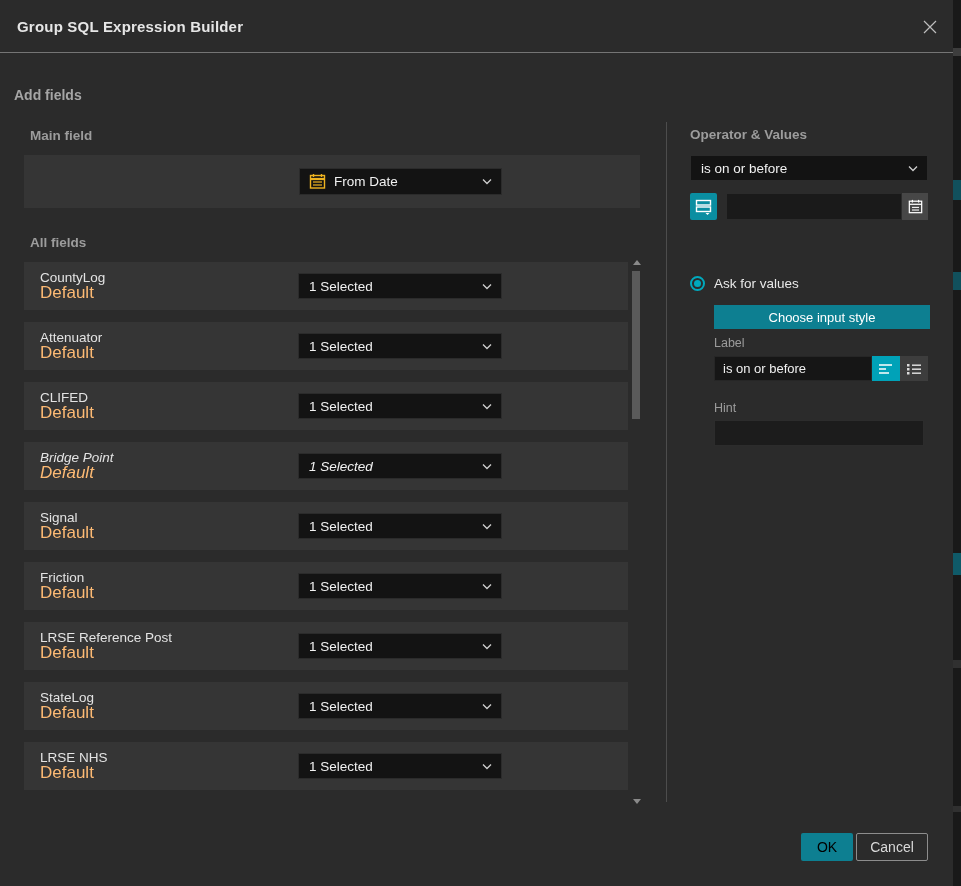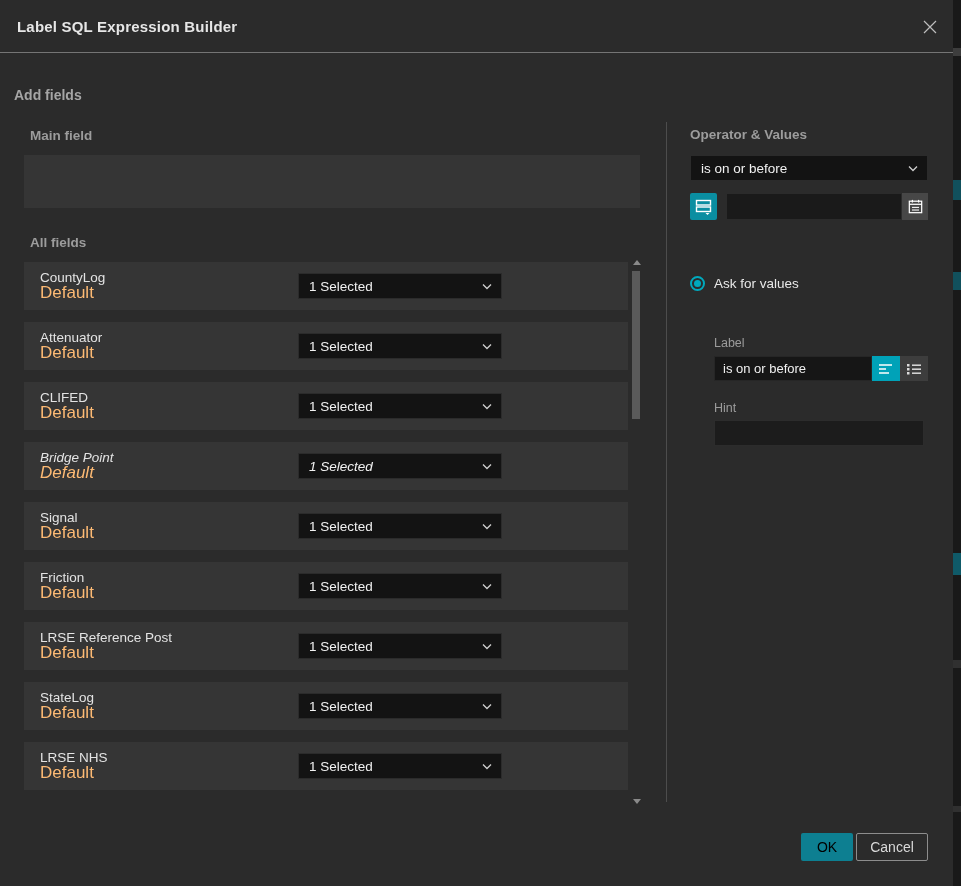--- a/index.html
+++ b/index.html
@@ -81,35 +81,53 @@
          font-size:14px; border-radius:2px; cursor:pointer; }
   .btn-ok { left:801px; width:52px; background:#0d7f91; color:#000000; }
   .btn-cancel { left:856px; width:72px; background:transparent; border:1px solid #8d8d8d; color:#d9d9d9; }
 </style>
 </head>
 <body>
 
 <div class="screen">
 
   <div class="titlebar">
-    <div class="dialog-title">Label SQL Expression Builder</div>
+    <div class="dialog-title">Group SQL Expression Builder</div>
     <div class="close-btn">
       <span style="display:flex">
         <svg width="18" height="18" viewBox="0 0 18 18">
             <path d="M3 3 L15 15 M15 3 L3 15" stroke="#bdbdbd" stroke-width="1.2" fill="none"></path>
           </svg>
       </span>
     </div>
   </div>
   <div class="title-divider"></div>
 
   <div class="heading heading-lg" style="left:14px; top:87px;">Add fields</div>
   <div class="heading" style="left:30px; top:128px;">Main field</div>
 
   <div class="main-panel">
+    <div class="dd" style="left:275px; top:13px; width:203px; height:27px;">
+      <span style="display:flex; margin-left:9px;">
+        <svg width="17" height="17" viewBox="0 0 17 17">
+          <rect x="1.5" y="2.5" width="14" height="12.5" fill="none" stroke="#eeb320" stroke-width="1.4"></rect>
+          <line x1="1.5" y1="6" x2="15.5" y2="6" stroke="#eeb320" stroke-width="2.2"></line>
+          <line x1="4.5" y1="1" x2="4.5" y2="4" stroke="#eeb320" stroke-width="1.4"></line>
+          <line x1="12.5" y1="1" x2="12.5" y2="4" stroke="#eeb320" stroke-width="1.4"></line>
+          <line x1="4" y1="9" x2="13" y2="9" stroke="#eeb320" stroke-width="1.2"></line>
+          <line x1="4" y1="12" x2="13" y2="12" stroke="#eeb320" stroke-width="1.2"></line>
+        </svg>
+      </span>
+      <span class="dd-label" style="padding-left:8px;">From Date</span>
+      <span class="chev">
+        <svg width="10" height="7" viewBox="0 0 10 7">
+            <path d="M1 1.5 L5 5.5 L9 1.5" stroke="#cfcfcf" stroke-width="1.3" fill="none"></path>
+          </svg>
+      </span>
+    </div>
   </div>
 
   <div class="heading" style="left:30px; top:235px;">All fields</div>
 
   <div class="rows" id="rows-container" style="height: 528px;">
       <div class="row" style="top: 0px;">
       <div class="row-name">CountyLog</div>
       <div class="row-sub">Default</div>
       <div class="dd">
         <span class="dd-label">1 Selected</span>
@@ -258,20 +276,21 @@
         <line x1="4.5" y1="12.5" x2="12.5" y2="12.5" stroke="#ffffff" stroke-width="1.2"></line>
       </svg>
     </span>
   </div>
 
   <div class="radio-row" style="top:274px;">
     <span class="radio sel"></span>
     <span class="radio-label">Ask for values</span>
   </div>
 
+  <div class="choose-btn">Choose input style</div>
 
   <div class="mini-label" style="left:714px; top:336px;">Label</div>
   <input class="text-input label-input" value="is on or before" style="">
   <div class="style-toggle single">
     <span style="display:flex">
       <svg width="16" height="14" viewBox="0 0 16 14">
         <line x1="1" y1="3" x2="14" y2="3" stroke="#fff" stroke-width="1.5"></line>
         <line x1="1" y1="7" x2="8" y2="7" stroke="#fff" stroke-width="1.5"></line>
         <line x1="1" y1="11" x2="11" y2="11" stroke="#fff" stroke-width="1.5"></line>
       </svg>

